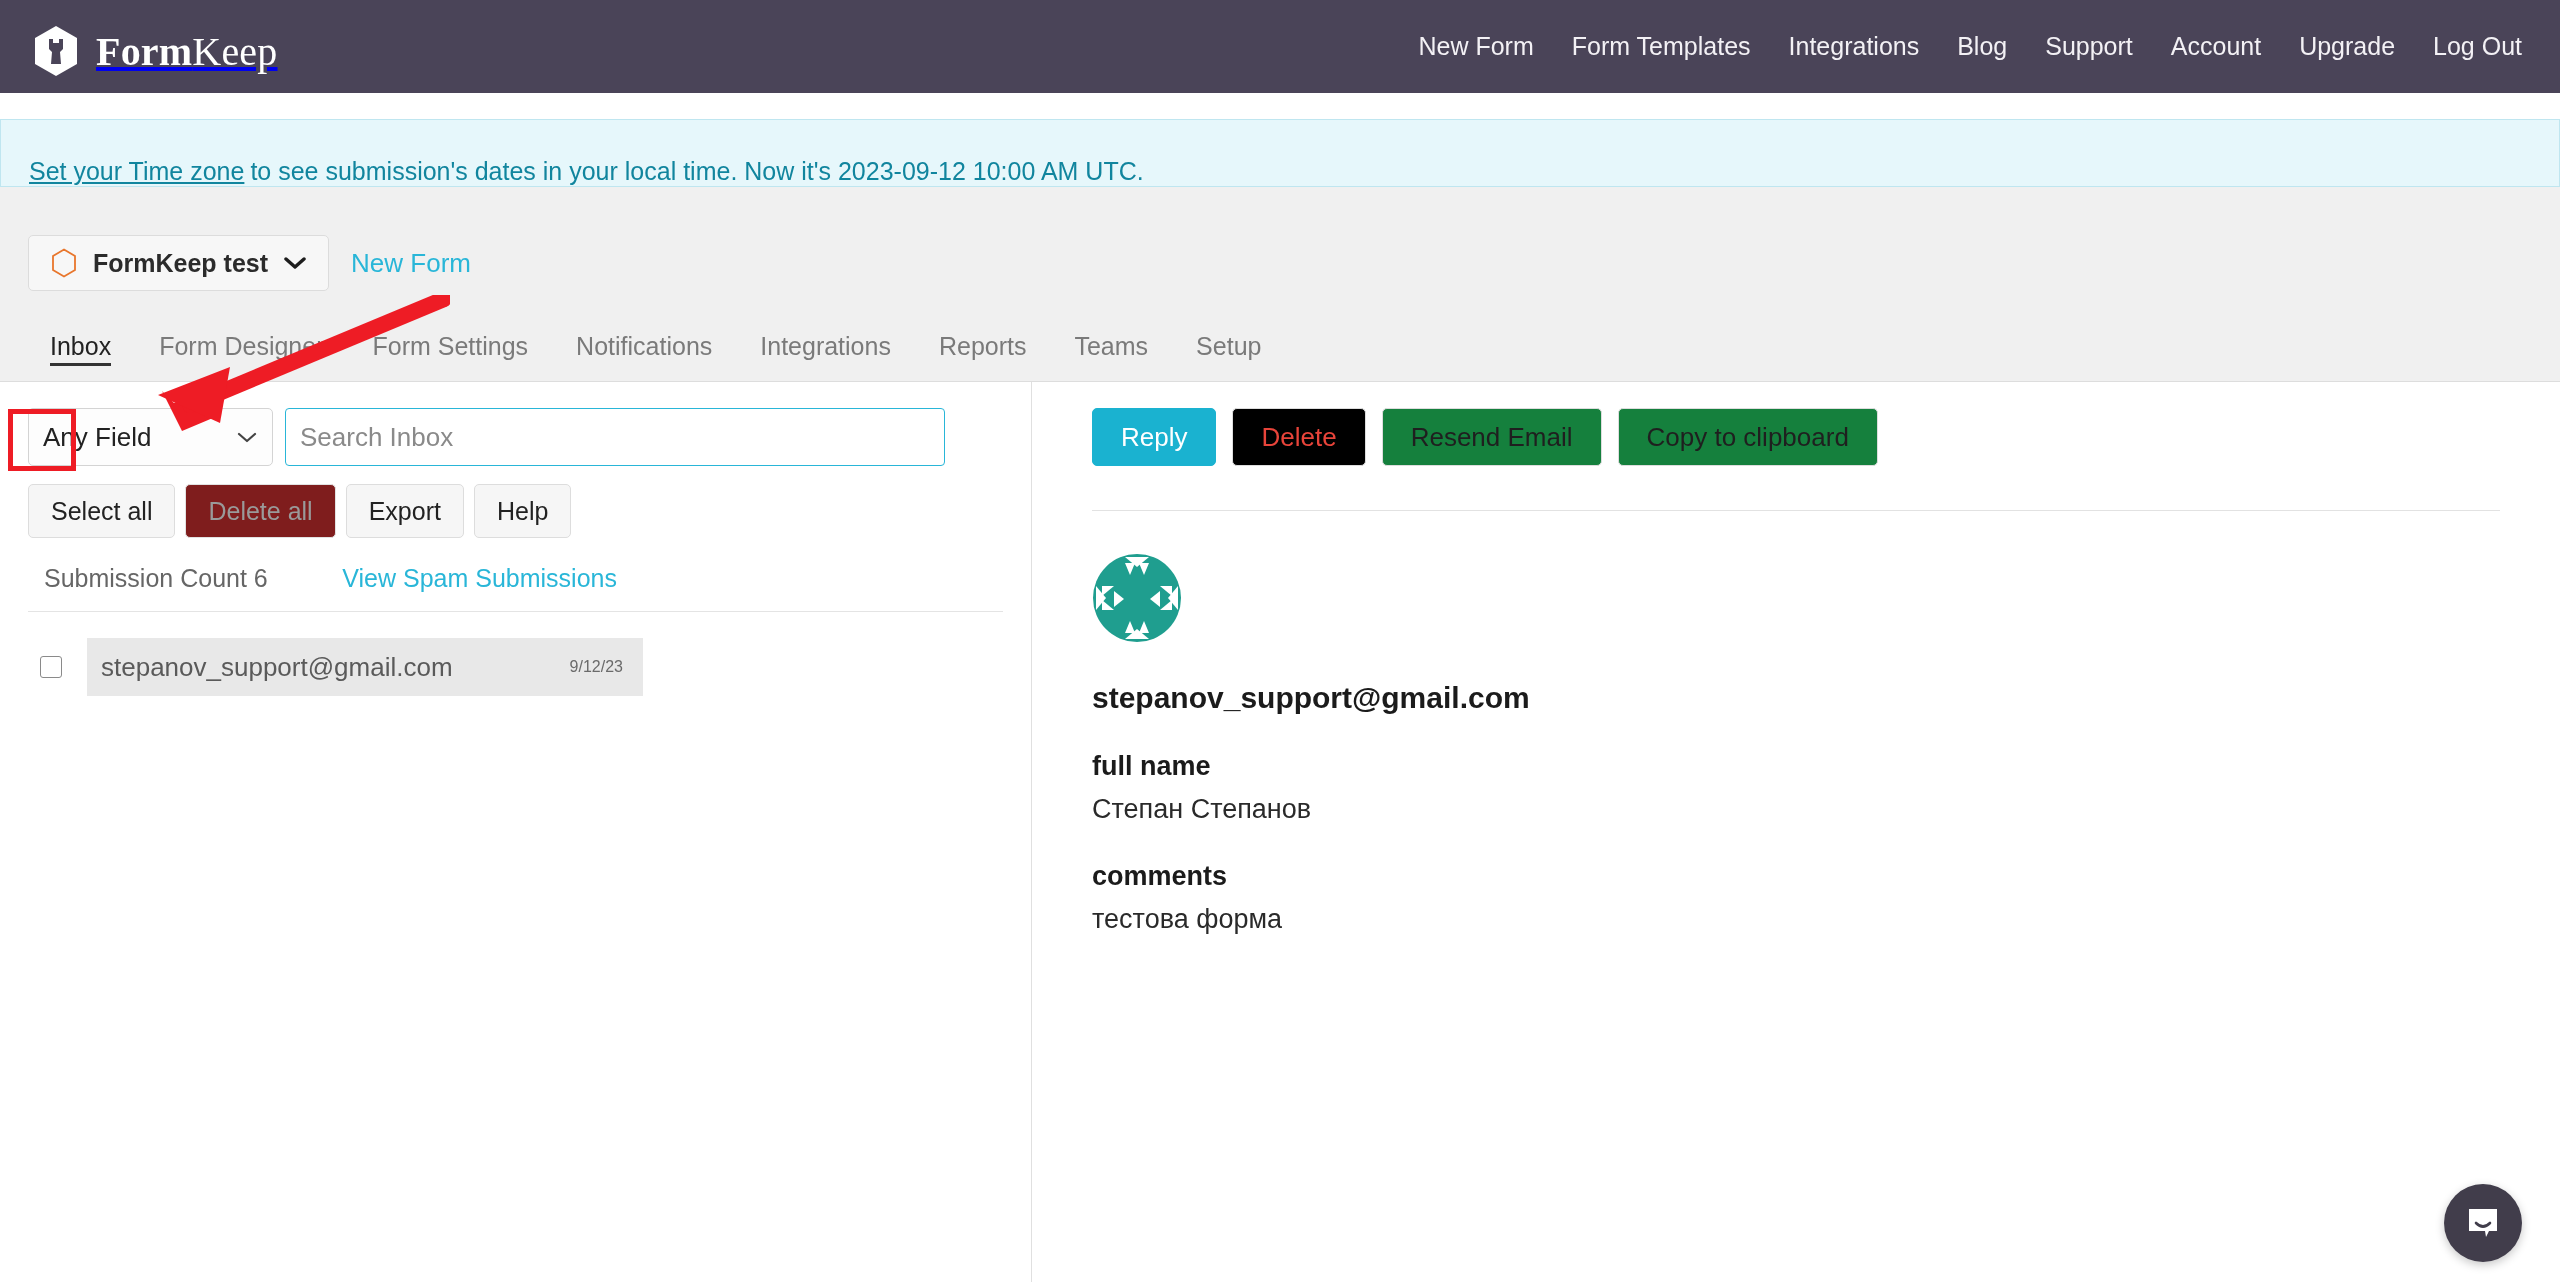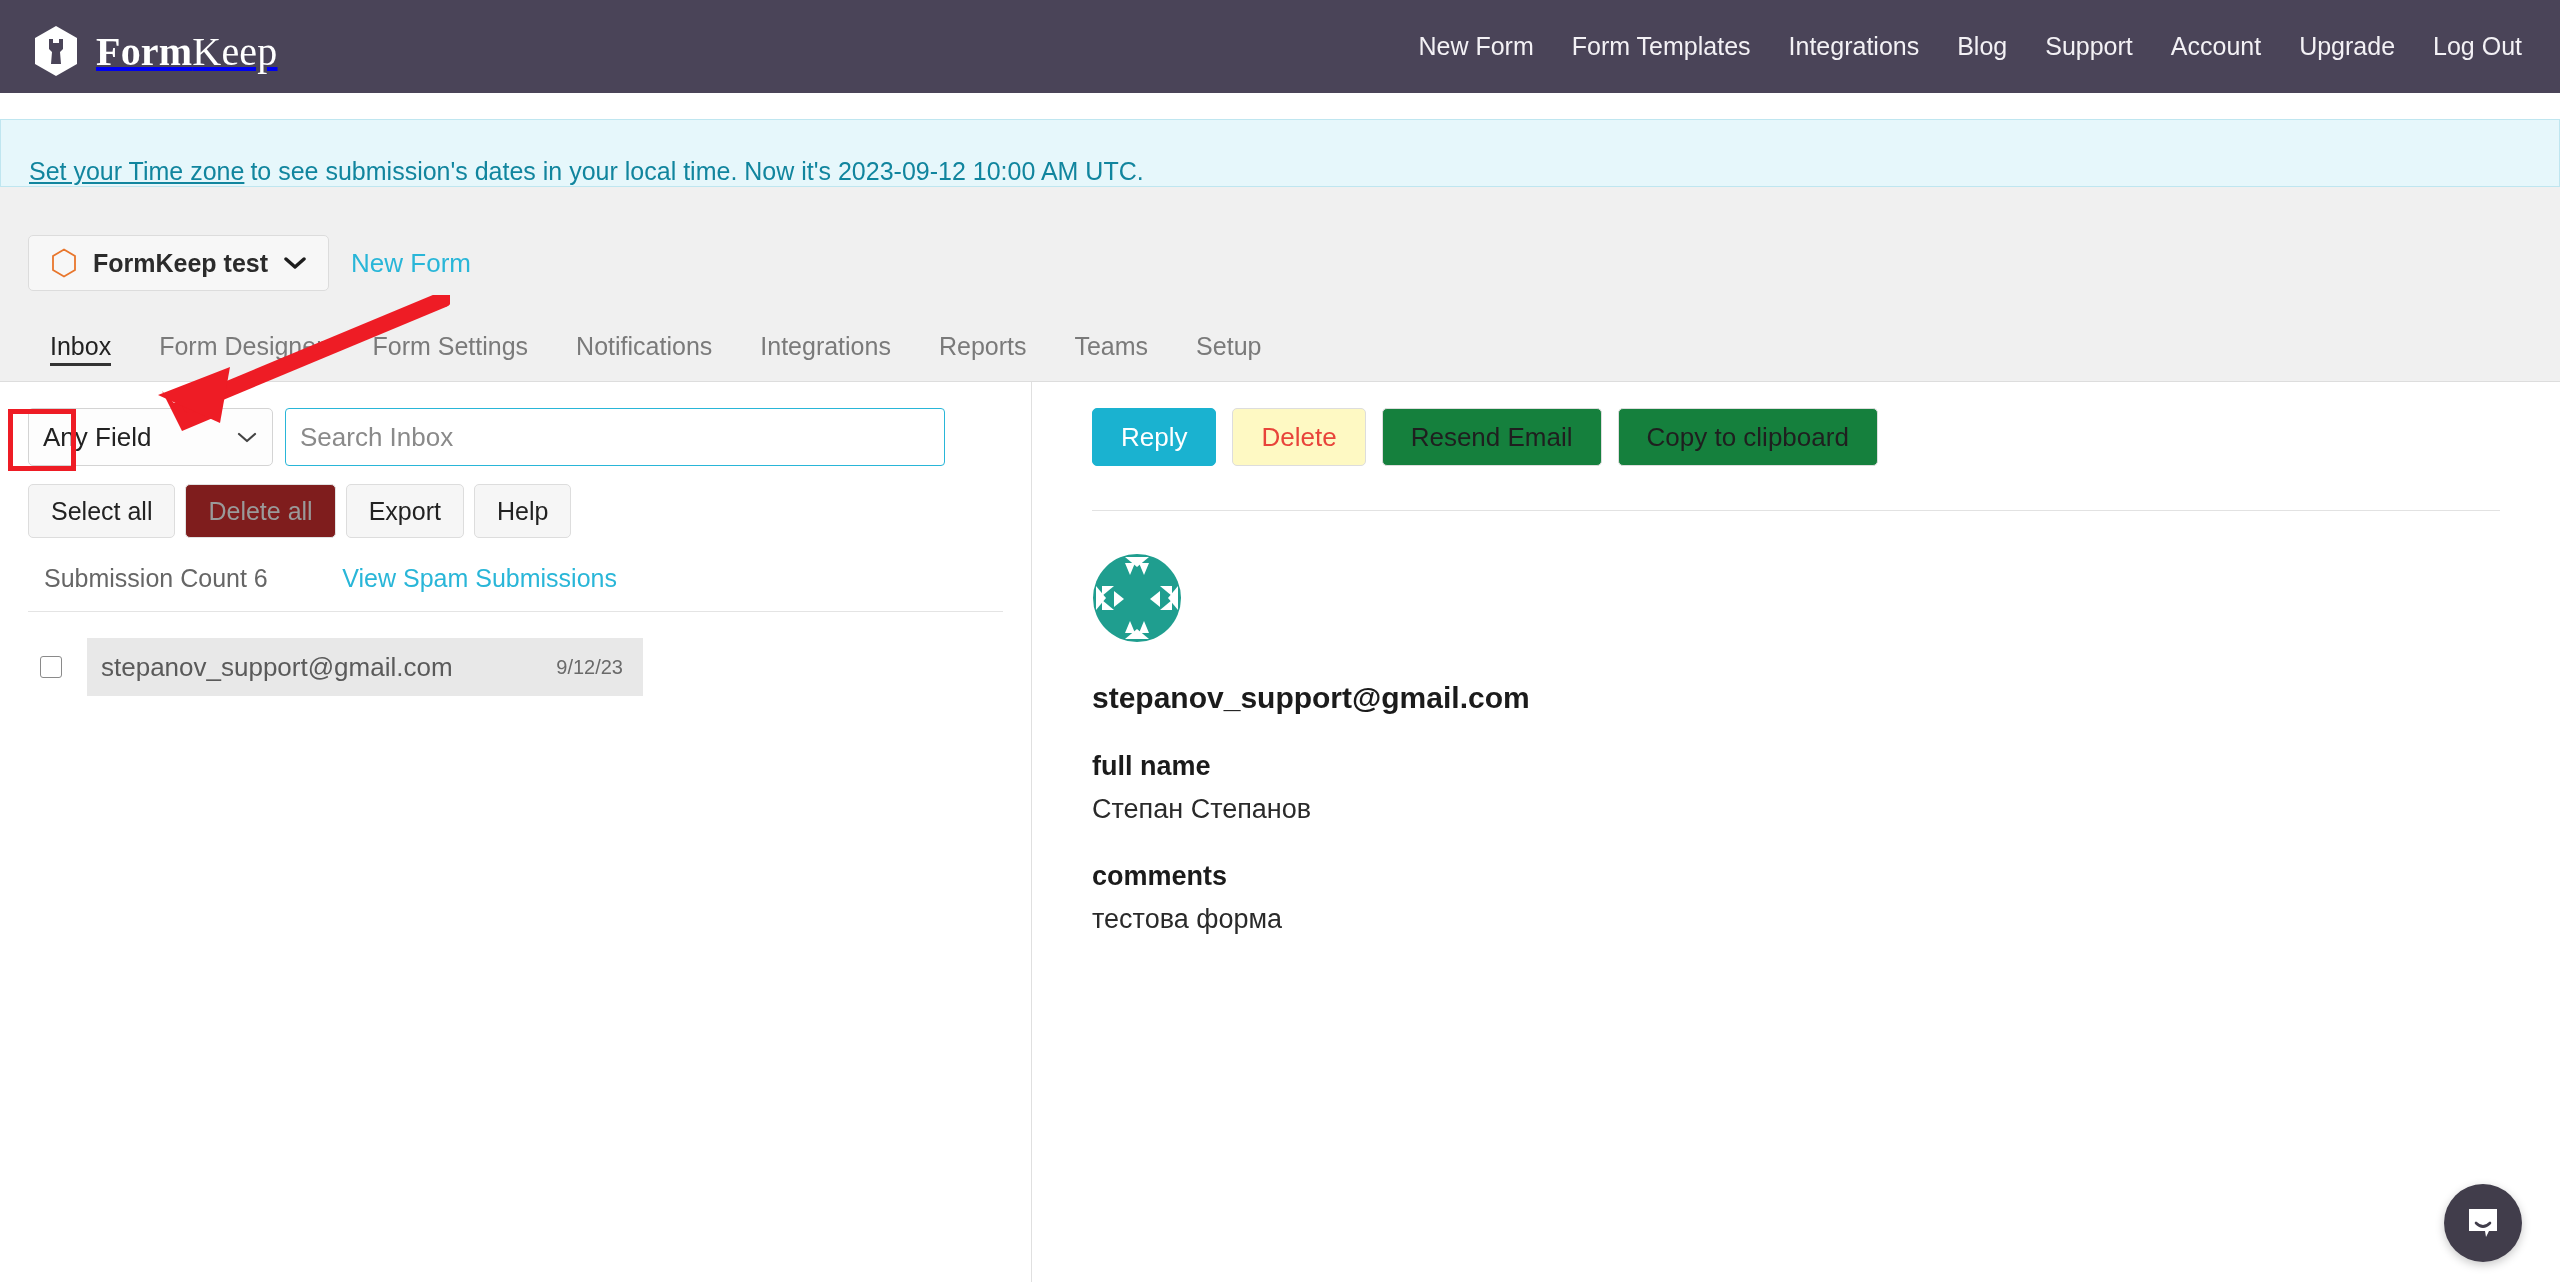--- a/index.html
+++ b/index.html
@@ -263,37 +263,37 @@
   .sub-body {
     flex: 1;
     background: #e8e8e8;
     height: 58px;
     display: flex;
     align-items: center;
     padding: 0 20px 0 14px;
     max-width: 556px;
   }
   .sub-email { font-size: 26px; color: #5a5a5a; }
-  .sub-date { margin-left: auto; font-size: 20px; color: #6a6a6a; }
+  .sub-date { margin-left: auto; font-size: 16px; color: #6a6a6a; }
 
   
   .reply-row { display: flex; gap: 16px; }
   .btn-primary {
     background: #1ab2d0;
     border: 1px solid #1ab2d0;
     color: #ffffff;
     border-radius: 5px;
     height: 58px;
     padding: 0 28px;
     font-size: 26px;
     font-family: "Liberation Sans", sans-serif;
     cursor: pointer;
   }
   .btn-danger {
-    background: #fef9c3;
+    background: #000000;
     border: 1px solid #dddddd;
     color: #e8443a;
     border-radius: 5px;
     height: 58px;
     padding: 8px 28px;
     font-size: 26px;
     font-family: "Liberation Sans", sans-serif;
     cursor: pointer;
   }
   .btn-plain {

